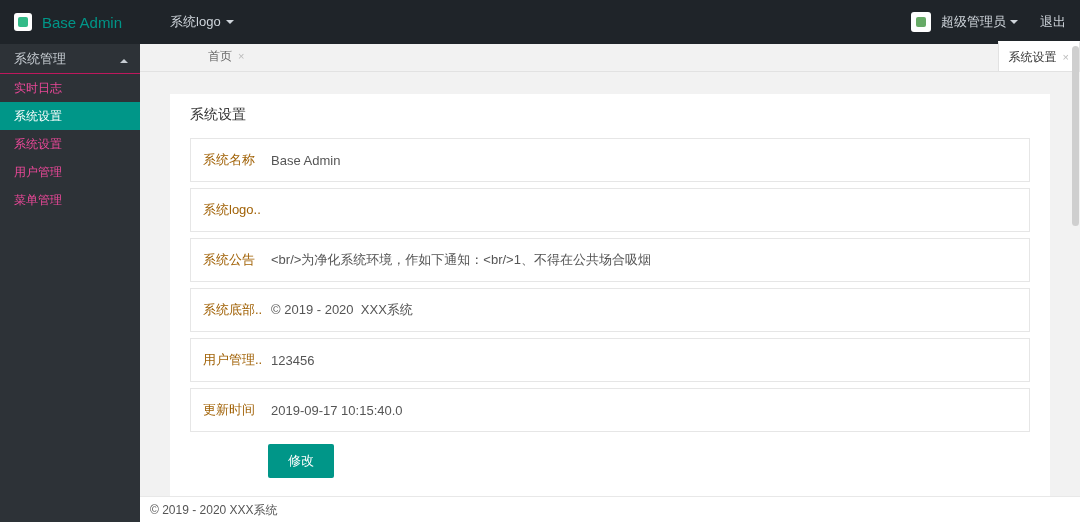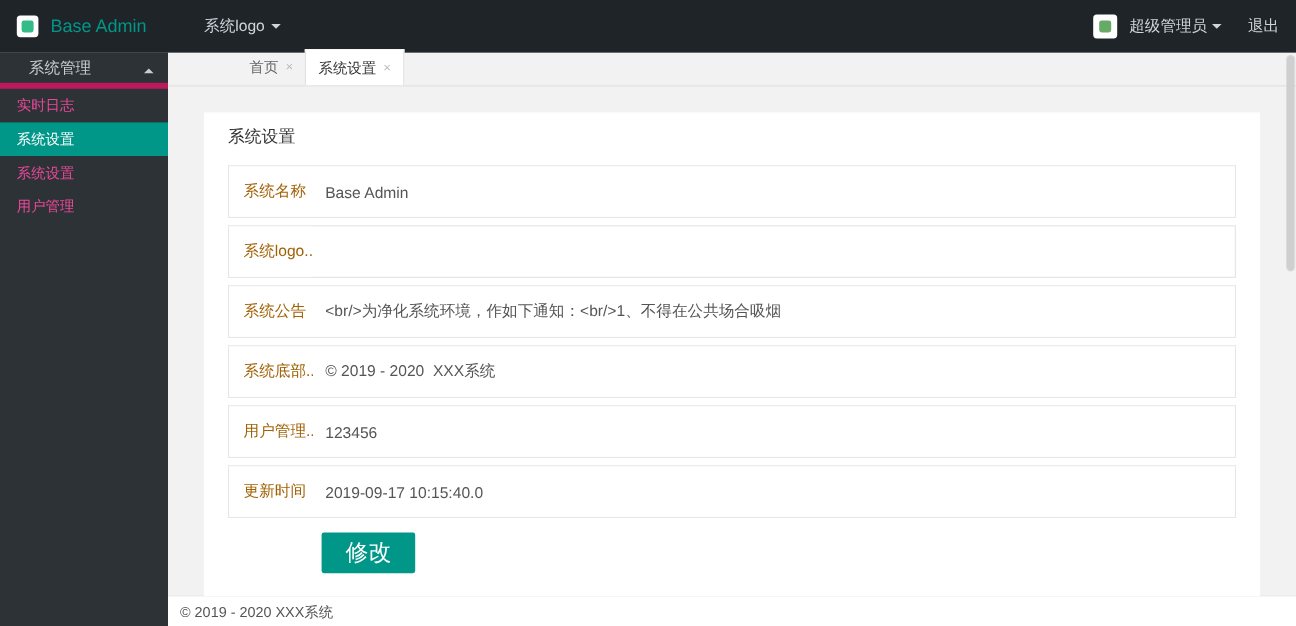--- a/index.html
+++ b/index.html
@@ -13,41 +13,41 @@
     .menu-dd     { display:flex; align-items:center; gap:5px; cursor:pointer; }
     .caret       { display:inline-block; border:4px solid transparent; border-top-color:#cfd5db; margin-top:3px; }
     .nav-spacer  { flex:1; }
     .avatar      { width:20px; height:20px; background:#fff; border-radius:3px; margin-right:6px; display:inline-flex; align-items:center; justify-content:center; }
     .user        { display:flex; align-items:center; gap:4px; margin-right:22px; cursor:pointer; }
     .logout      { cursor:pointer; }
 
     
     .shell       { display:flex; height:calc(100% - 44px); }
     .sidebar     { width:140px; background:#2d3237; color:#c7cdd3; font-size:13px; flex-shrink:0; }
-    .sb-cat      { height:30px; line-height:30px; padding-left:24px; border-bottom:5px solid #be185d; display:flex; align-items:center; position:relative; cursor:pointer; }
+    .sb-cat      { height:30px; line-height:30px; padding-left:14px; border-bottom:1px solid #be185d; display:flex; align-items:center; position:relative; cursor:pointer; }
     .sb-chev     { position:absolute; right:12px; width:0; height:0; border:4px solid transparent; border-bottom-color:#c7cdd3; }
     .sb-list     { list-style:none; }
     .sb-item     { height:28px; line-height:28px; padding-left:14px; color:#ec4899; cursor:pointer; font-size:12px; }
     .sb-item.active { background:#009688; color:#fff; }
 
     
     .main        { flex:1; display:flex; flex-direction:column; background:#f2f2f2; min-width:0; }
-    .tabs        { height:28px; display:flex; align-items:flex-end; padding-left:58px; font-size:12px; color:#676767; border-bottom:1px solid #e2e2e2; }
+    .tabs        { height:28px; display:flex; align-items:flex-end; padding-left:58px; font-size:12px; color:#676767; border-bottom:1px solid #e2e2e2;justify-content:space-between; }
     .tab         { height:30px; line-height:30px; padding:0 10px; display:flex; align-items:center; gap:6px; cursor:pointer; }
     .tab.active  { background:#ffffff; color:#333; border-top:2px solid #ffffff; border-left:1px solid #e2e2e2; border-right:1px solid #e2e2e2; }
     .x           { font-size:11px; color:#bbb; }
 
     .content     { flex:1; padding:22px 30px 30px 30px; overflow:auto; }
     .card        { background:#fff; padding:12px 20px 20px 20px; }
     .card-title  { font-size:14px; color:#333; margin-bottom:14px; }
     .formrow     { display:flex; align-items:stretch; border:1px solid #e6e6e6; margin-bottom:6px; font-size:13px; }
     .frow-label  { width:70px; background:#fff; padding:12px 12px; color:#a16207; white-space:nowrap; overflow:hidden; text-overflow:ellipsis; display:flex; align-items:center; }
     .frow-input  { flex:1; border:none; padding:12px 10px; font-size:13px; color:#555; outline:none; background:#fff; height:42px; }
     .btn-row     { padding-left:78px; margin-top:12px; }
-    .btn         { background:#009688; color:#fff; border:none; height:34px; padding:0 20px; font-size:19px; border-radius:2px; cursor:pointer; }
+    .btn         { background:#009688; color:#fff; border:none; height:34px; padding:0 20px; font-size:13px; border-radius:2px; cursor:pointer; }
 
     .footer      { height:26px; line-height:26px; font-size:12px; color:#555; padding-left:10px; background:#fff; border-top:1px solid #e8e8e8; }
 
     
     .scroll-thumb{ position:fixed; right:1px; top:46px; width:7px; height:180px; background:#cfcfcf; border-radius:4px; }
   </style>
 </head>
 <body>
 
 <div class="navbar">
@@ -75,20 +75,21 @@
   <div class="sidebar">
     <div class="sb-cat">
       <span>系统管理</span>
       <span class="sb-chev"></span>
     </div>
     <ul class="sb-list" id="sb-list">
         <li class="sb-item">实时日志</li>
         <li class="sb-item active">系统设置</li>
         <li class="sb-item">系统设置</li>
         <li class="sb-item">用户管理</li>
+        <li class="sb-item">菜单管理</li>
       </ul>
   </div>
 
   <div class="main">
     <div class="tabs" id="tabs">
         <div class="tab">
           <span>首页</span>
           <span class="x">×</span>
         </div>
         <div class="tab active">

